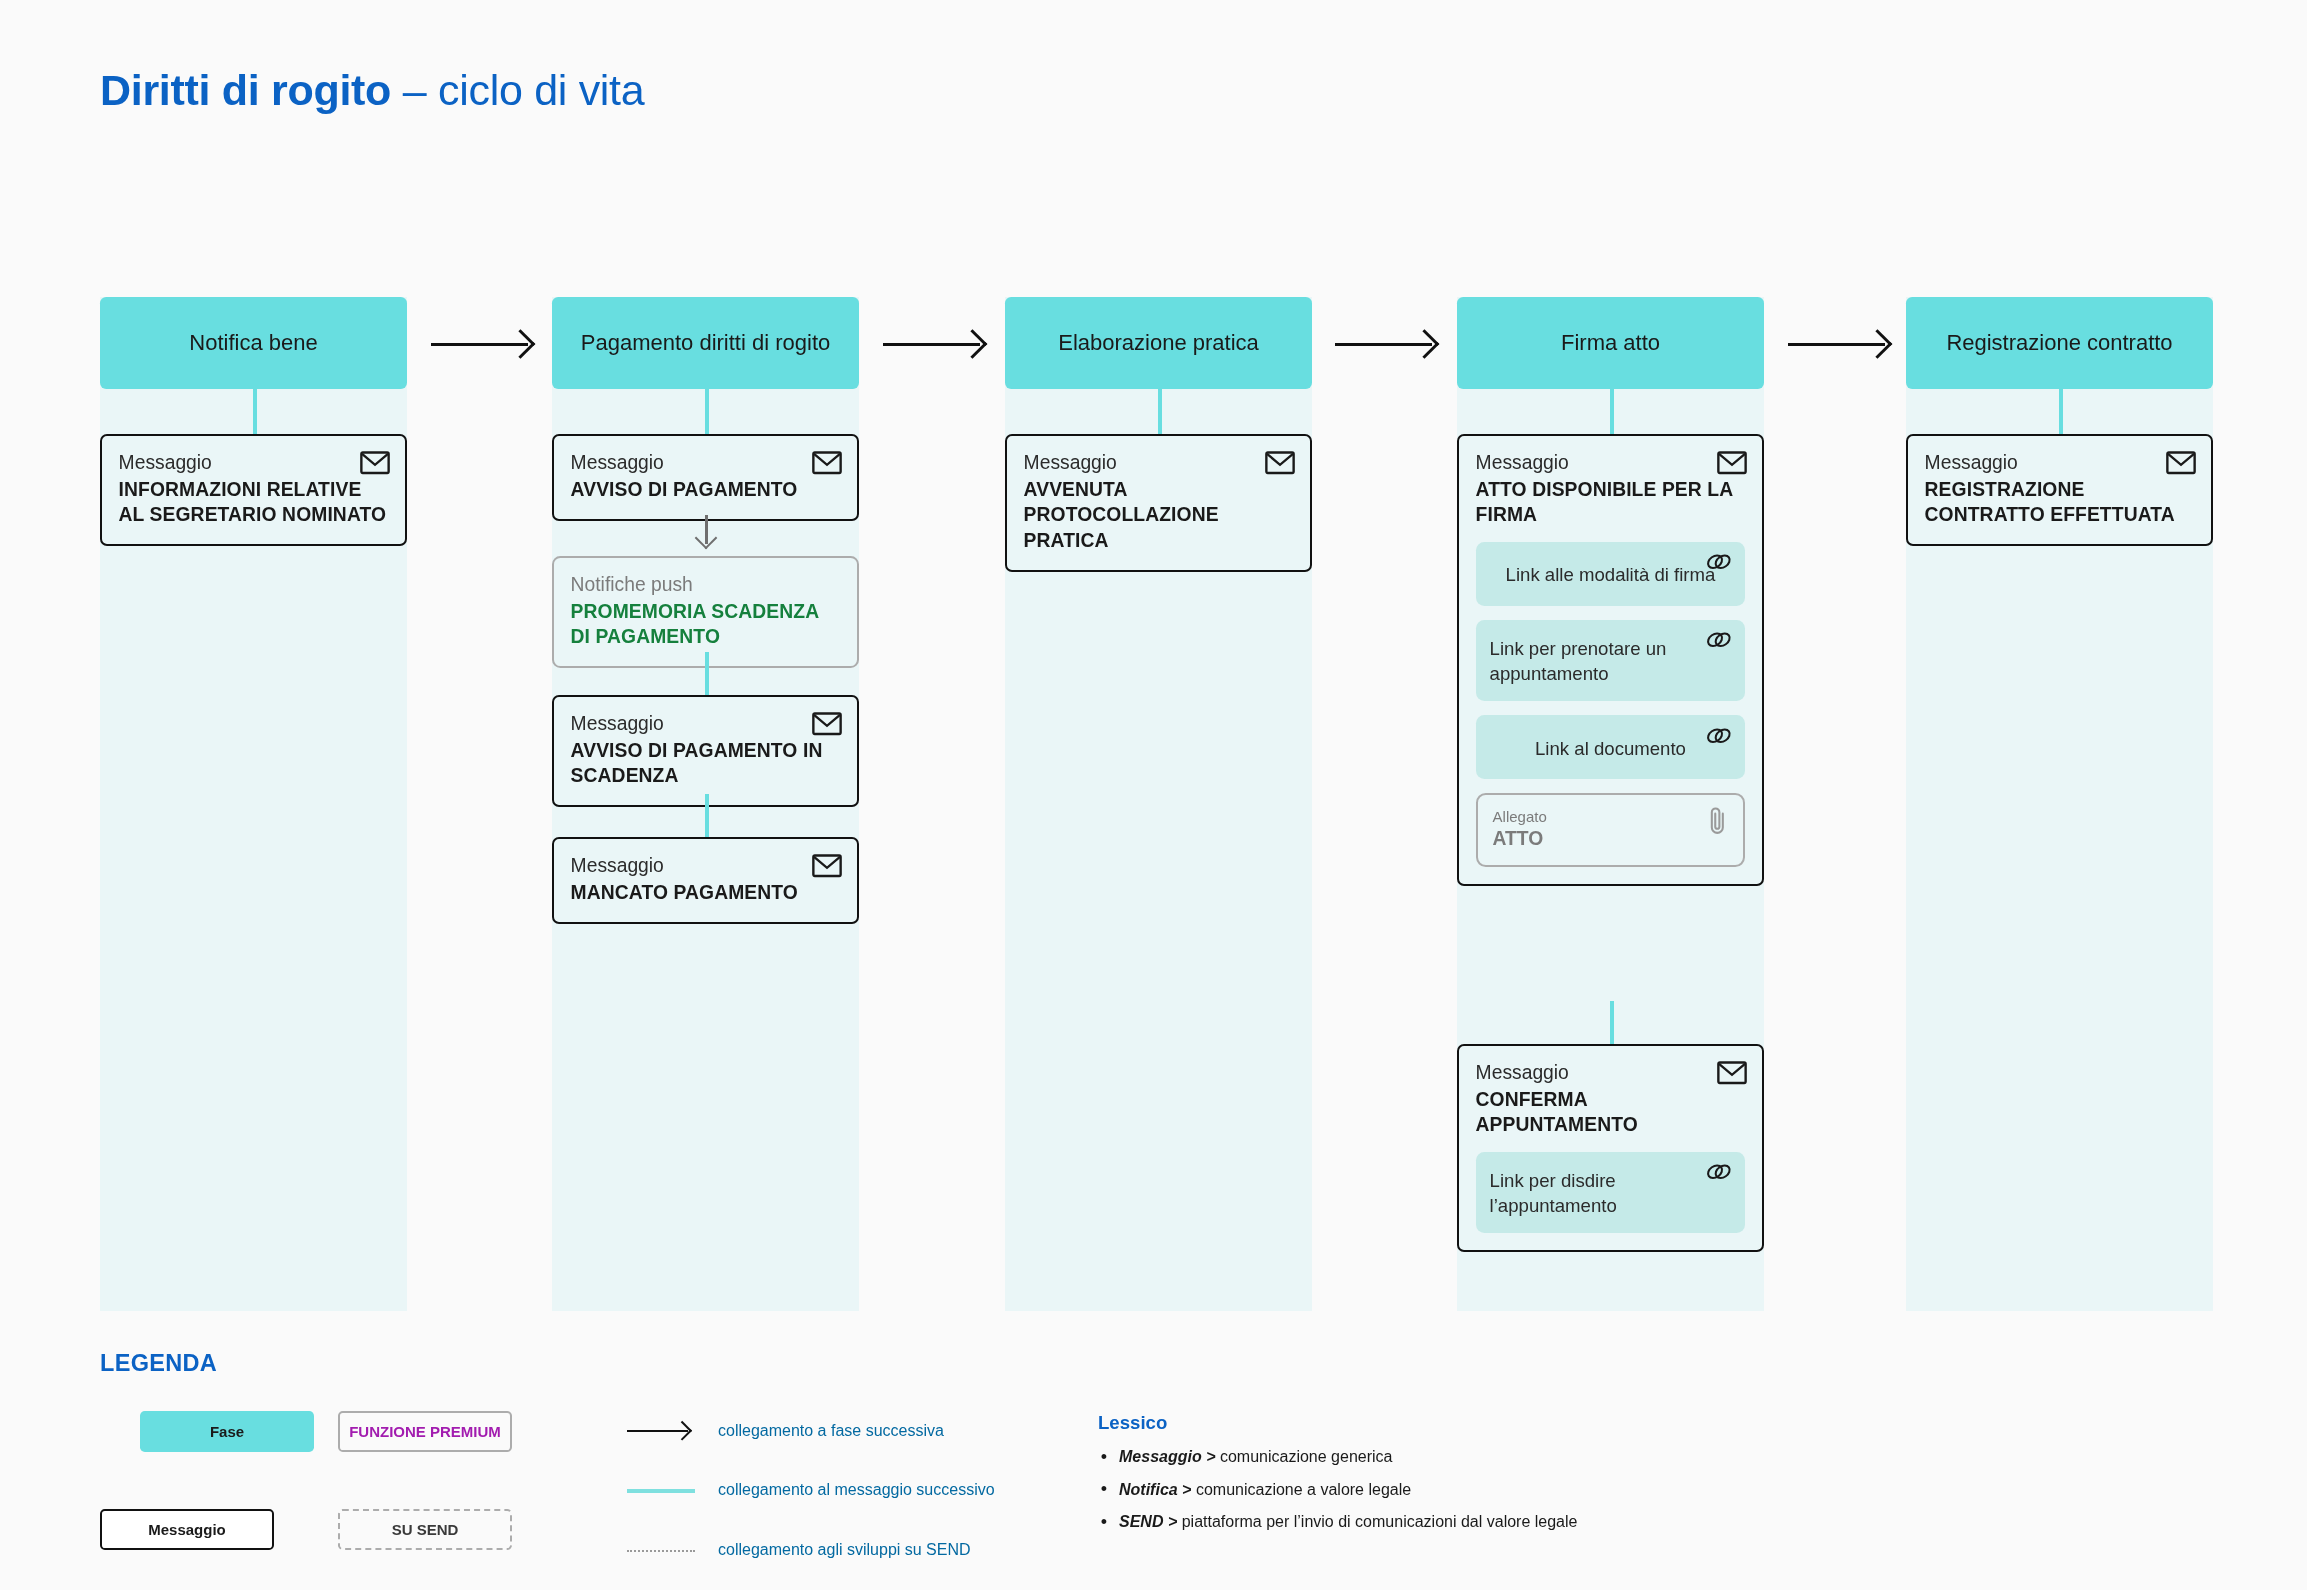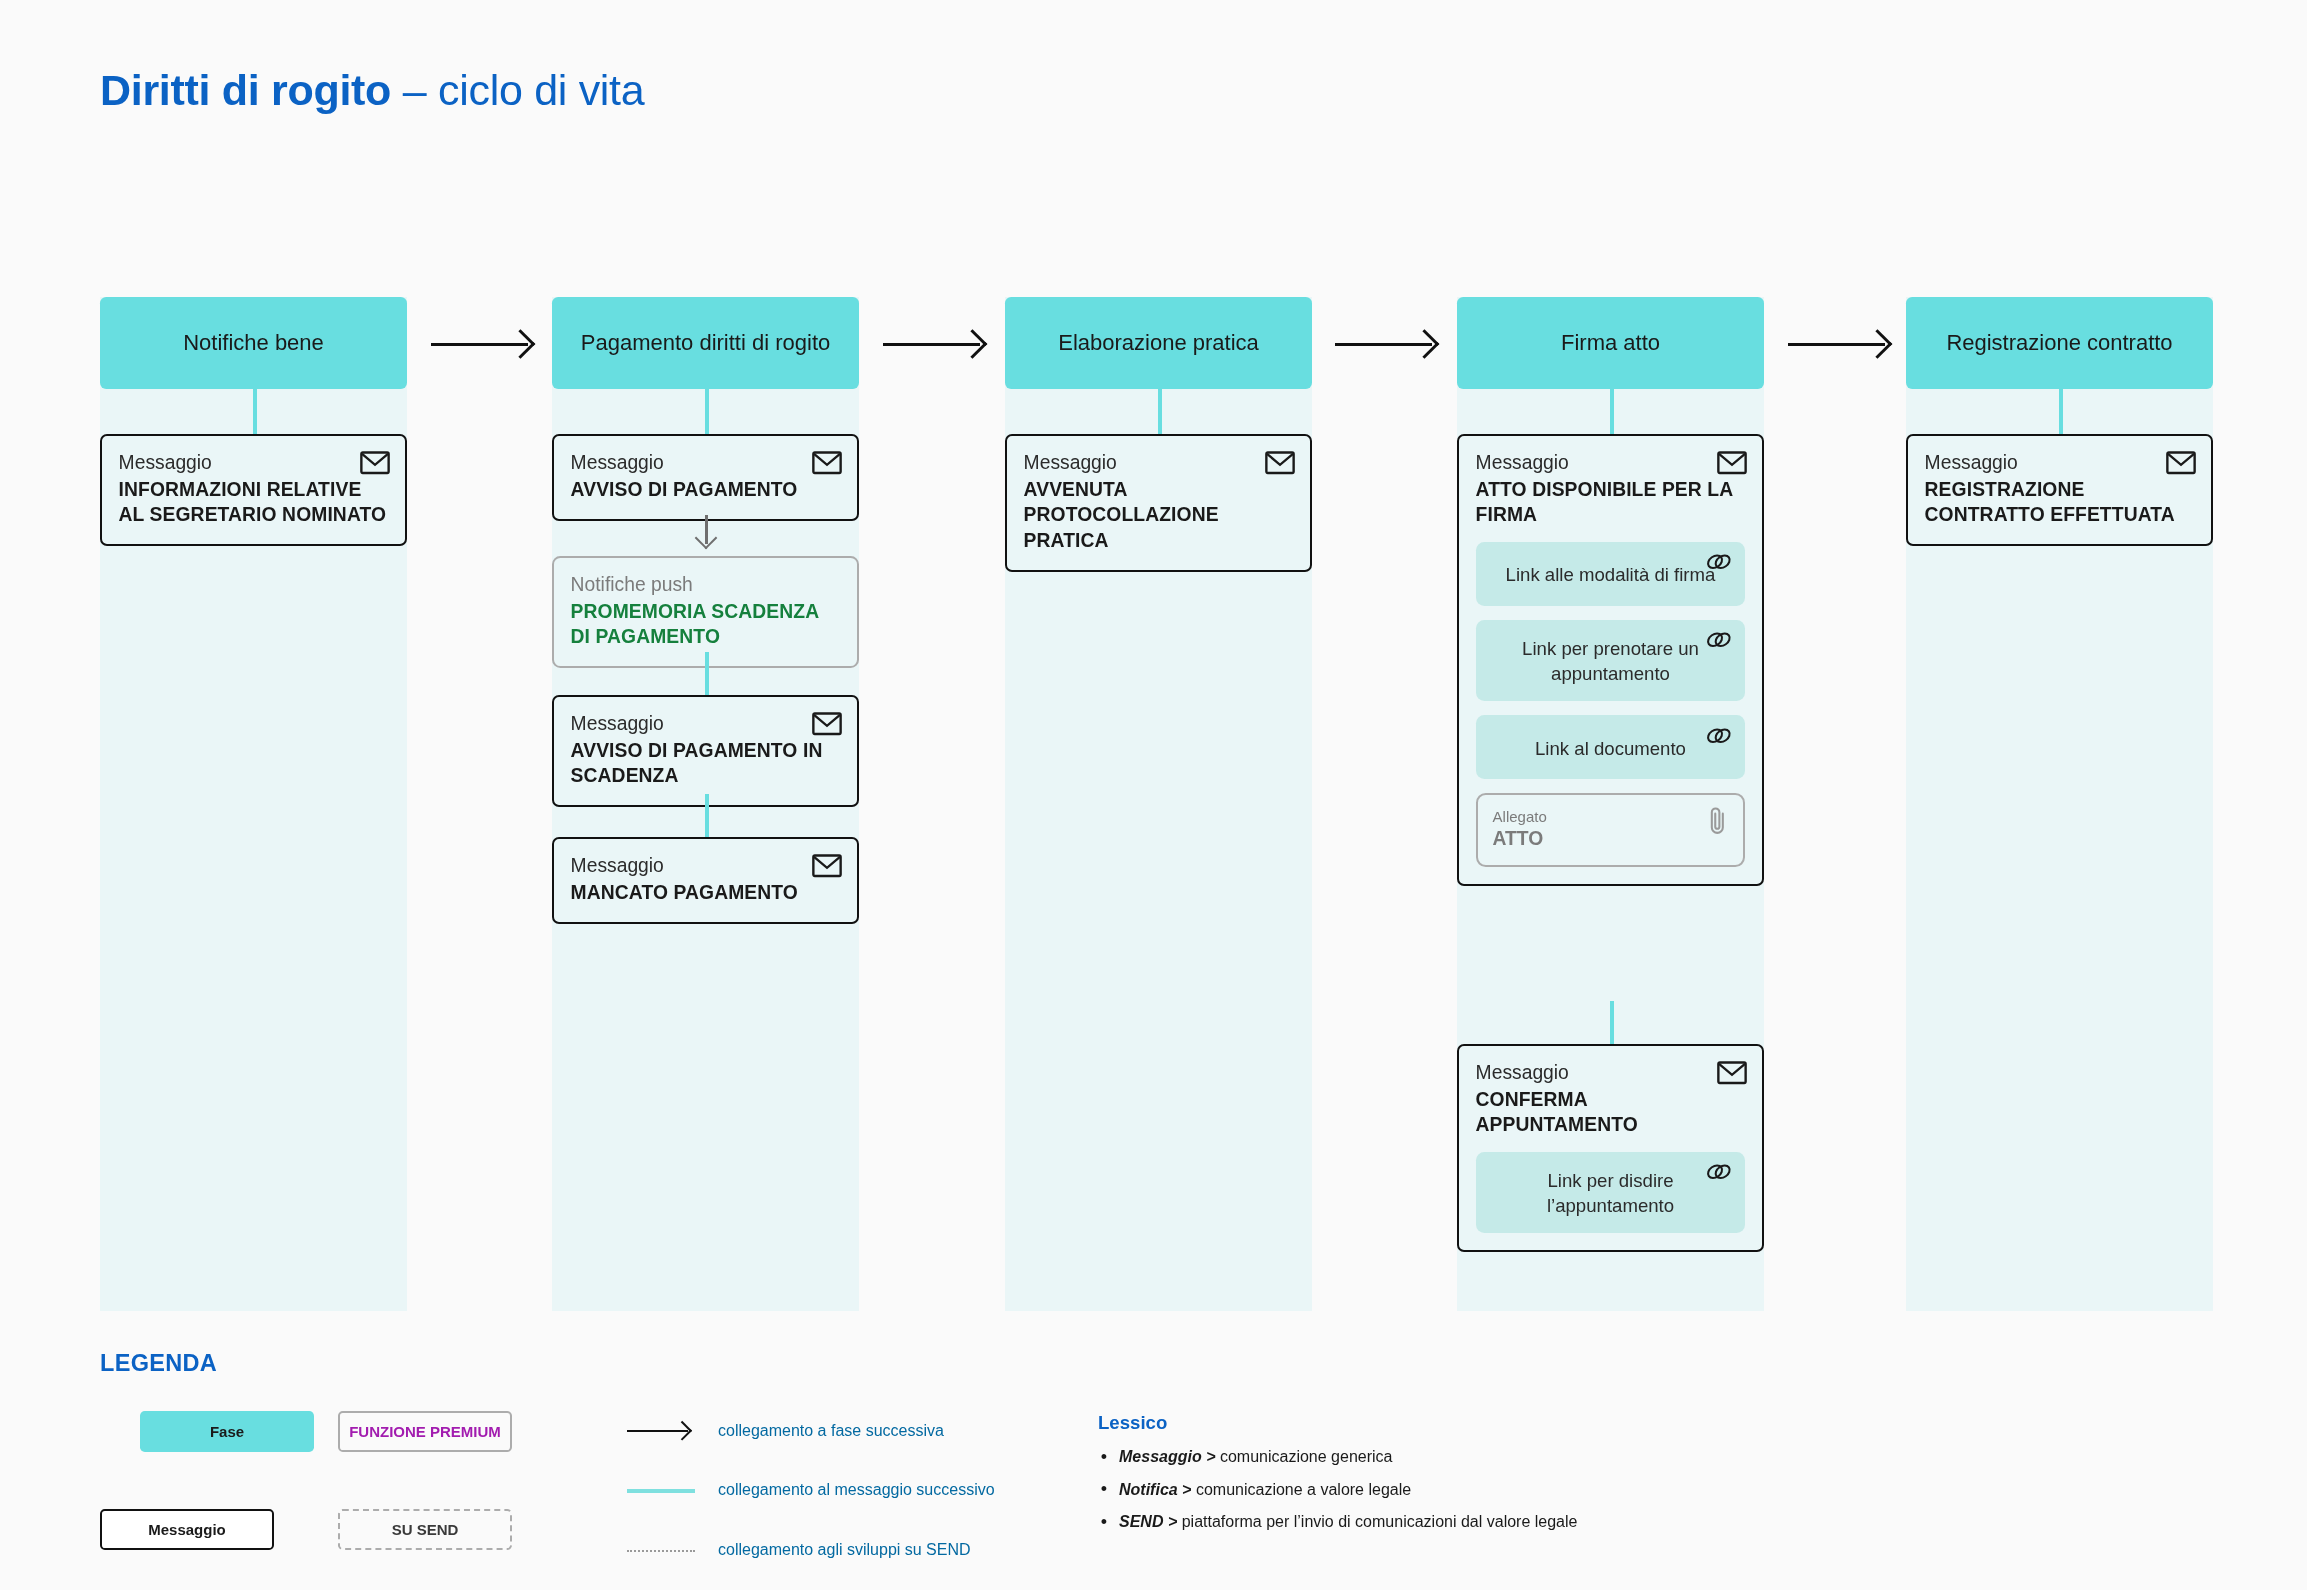--- a/index.html
+++ b/index.html
@@ -177,21 +177,20 @@
   .chip {
     position: relative;
     margin-top: 14px;
     width: 100%;
     background: #C5EAE8;
     border-radius: 8.3px;
     min-height: 64px;
     display: flex;
     align-items: center;
     justify-content: center;
-    text-align: center;
     padding: 16.6px 14px 15px 14px;
   }
   .chip .chip-text {
     font-size: 18.6px;
     color: #2B2B2B;
     line-height: 1.35;
   }
   .chip-icon {
     position: absolute;
     right: 12.4px;
@@ -319,21 +318,21 @@
   <div class="flow">
 
     <div class="phase-arrow arrow-0"></div>
     <div class="phase-arrow arrow-1"></div>
     <div class="phase-arrow arrow-2"></div>
     <div class="phase-arrow arrow-3"></div>
 
     <div class="col col-0">
       <div class="col-body"></div>
       <div class="phase-header">
-        <span class="label">Notifiche bene</span>
+        <span class="label">Notifica bene</span>
       </div>
       <div class="v-teal" style="top:92px;height:46px;"></div>
 
       <div class="card" style="top:137px;">
         <svg class="env-icon" viewBox="0 0 44 34">
           <rect x="2" y="2" width="40" height="30" rx="2" fill="none" stroke="#1A1A1A" stroke-width="3.5"></rect>
           <path d="M3 4 L22 20 L41 4" fill="none" stroke="#1A1A1A" stroke-width="3.5"></path>
         </svg>
         <div class="card-kind">Messaggio</div>
         <div class="card-title">INFORMAZIONI RELATIVE AL SEGRETARIO NOMINATO</div>

